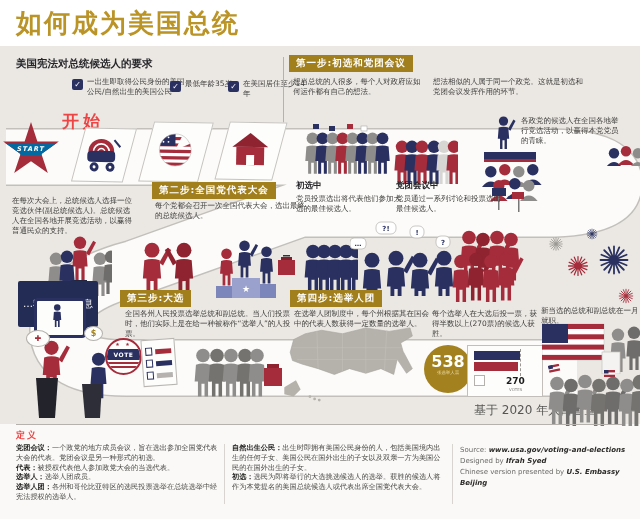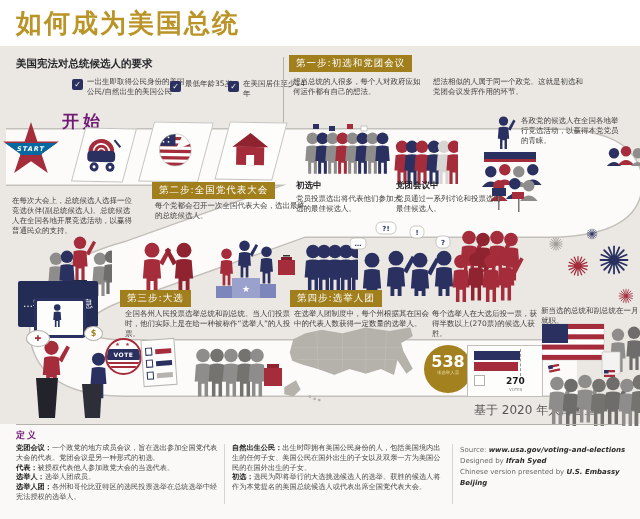--- a/index.html
+++ b/index.html
@@ -2,24 +2,24 @@
 <html><head>
 <meta charset="utf-8">
 <style>
   html,body{margin:0;padding:0;}
   body{font-family:"DejaVu Sans","Liberation Sans",sans-serif;}
   #stage{position:relative;width:640px;height:519px;background:#ffffff;overflow:hidden;}
   .abs{position:absolute;}
   #main-bg{left:0;top:46px;width:640px;height:378px;background:#ebe8e4;}
   #def-bg{left:0;top:424px;width:640px;height:95px;background:#faf9f7;}
   .title{font-size:26px;font-weight:800;color:#bb9428;letter-spacing:2px;}
-  .gold{color:#701a75;}
+  .gold{color:#ef4444;}
   .txt{font-size:7.5px;line-height:10px;color:#3f3e3c;}
   .blabel{font-size:8.5px;font-weight:bold;color:#26262a;}
-  .banner{background:#a17f1c;color:#fff;font-size:9.5px;font-weight:normal;padding:2px 7px;letter-spacing:1px;white-space:nowrap;}
+  .banner{background:#a17f1c;color:#fff;font-size:9.5px;font-weight:bold;padding:2px 7px;letter-spacing:1px;white-space:nowrap;}
   .cb{width:11px;height:11px;background:#2a3160;color:#fff;font-size:8px;line-height:11px;text-align:center;border-radius:2px;}
   .vline{width:1px;background:#b5b2ad;}
   .hline{height:1px;background:#b5b2ad;}
   .card{background:#fdfdfc;border:1px solid #c6c3bf;transform:skewX(-14deg) rotate(1deg);}
   .card > svg{transform:skewX(14deg);}
   .bubble{background:#fdfdfc;border:1px solid #b5b2ad;border-radius:50%;text-align:center;}
   .scene{position:absolute;}
   #star{width:58px;height:56px;background:#a52c3b;clip-path:polygon(50% 0%,61% 35%,98% 35%,68% 57%,79% 91%,50% 70%,21% 91%,32% 57%,2% 35%,39% 35%);}
   #star .band{position:absolute;left:0;top:21px;width:100%;height:12px;background:#0369a1;color:#fff;font-size:6.5px;font-weight:bold;font-style:italic;text-align:center;line-height:12px;letter-spacing:1px;}
   #approve{background:#222c54;color:#fff;font-size:10px;line-height:14px;padding:16px 5px;border-radius:2px;white-space:nowrap;}

